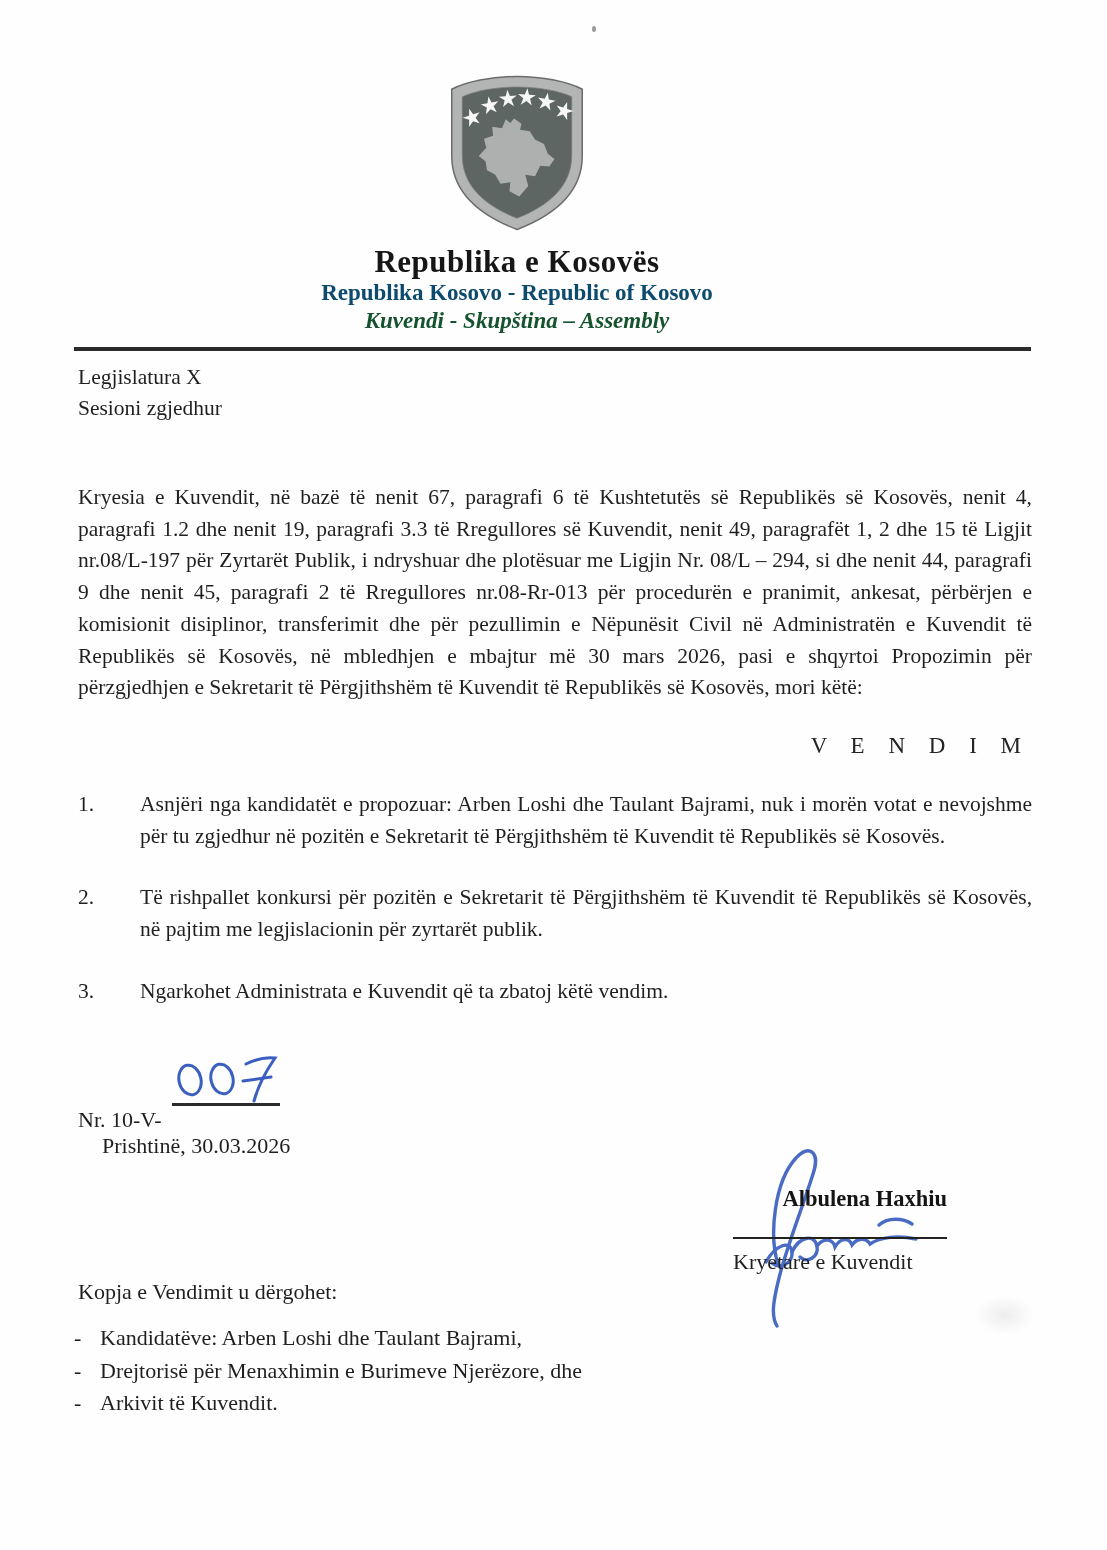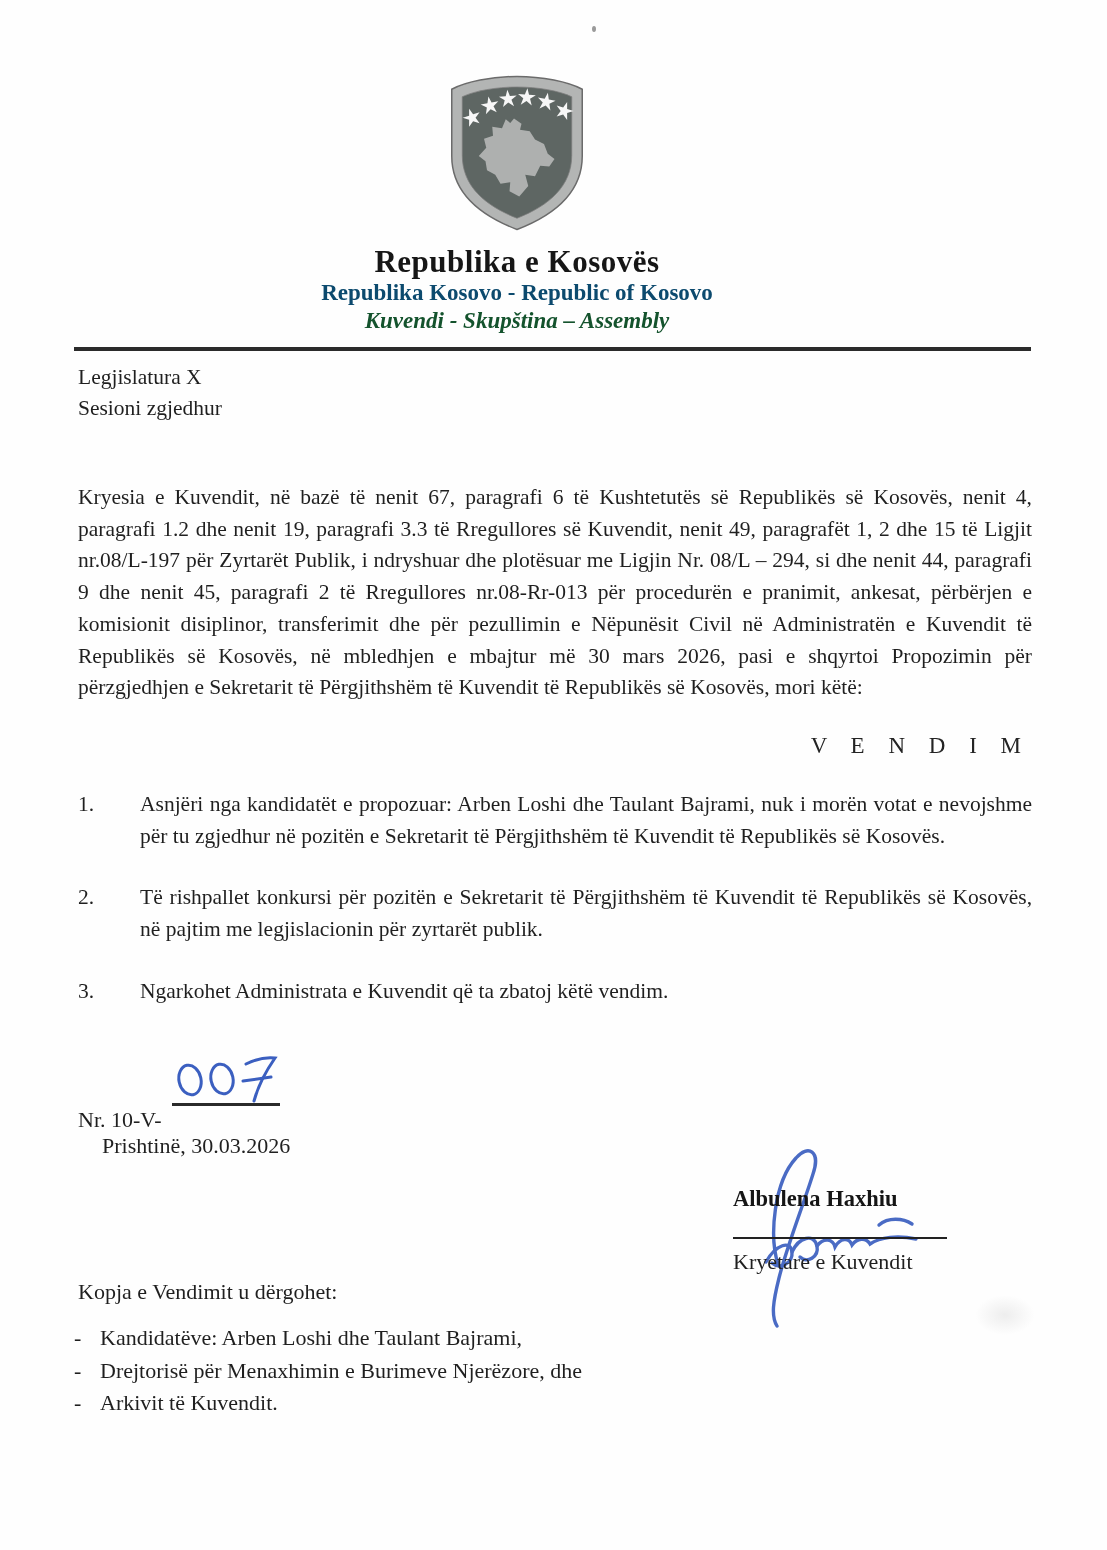--- a/index.html
+++ b/index.html
@@ -30,21 +30,21 @@
   .item{display:flex;margin-bottom:30px;}
   .item-num{width:30px;flex:0 0 30px;}
   .item-text{flex:1;text-align:justify;margin-left:32px;}
   
   .refline{left:78px;top:1074px;font-size:22px;margin-top:33px;}
   .ref-underline{left:172px;top:1103px;width:108px;height:2.5px;background:#2a2a2a;}
   .handnum{left:166px;top:1050px;}
   .date{left:78px;top:1133px;font-size:22px;margin-left:24px;}
   
   .sigblock{left:733px;top:1186px;width:214px;}
-  .sig-name{font-size:22.5px;font-weight:bold;text-align:left;color:#151515;}
+  .sig-name{font-size:22.5px;font-weight:bold;text-align:right;color:#151515;}
   .sig-line{margin-top:25px;height:0;border-top:2.5px solid #222;}
   .sig-title{margin-top:10px;font-size:22px;}
   .sig-ink{left:714px;top:1144px;pointer-events:none;}
   
   .kopja{left:78px;top:1279px;font-size:22px;}
   .dist{left:74px;top:1322px;font-size:22px;line-height:32.5px;}
   .dist-row{display:flex;}
   .dist-marker{width:26px;flex:0 0 26px;text-align:left;}
   .artifact-dot{left:592px;top:26px;width:4px;height:6px;background:#9a9a9a;border-radius:50%;}
   .smudge{left:975px;top:1295px;width:60px;height:40px;background:radial-gradient(ellipse at center,rgba(160,160,160,.18),rgba(160,160,160,0) 70%);}

